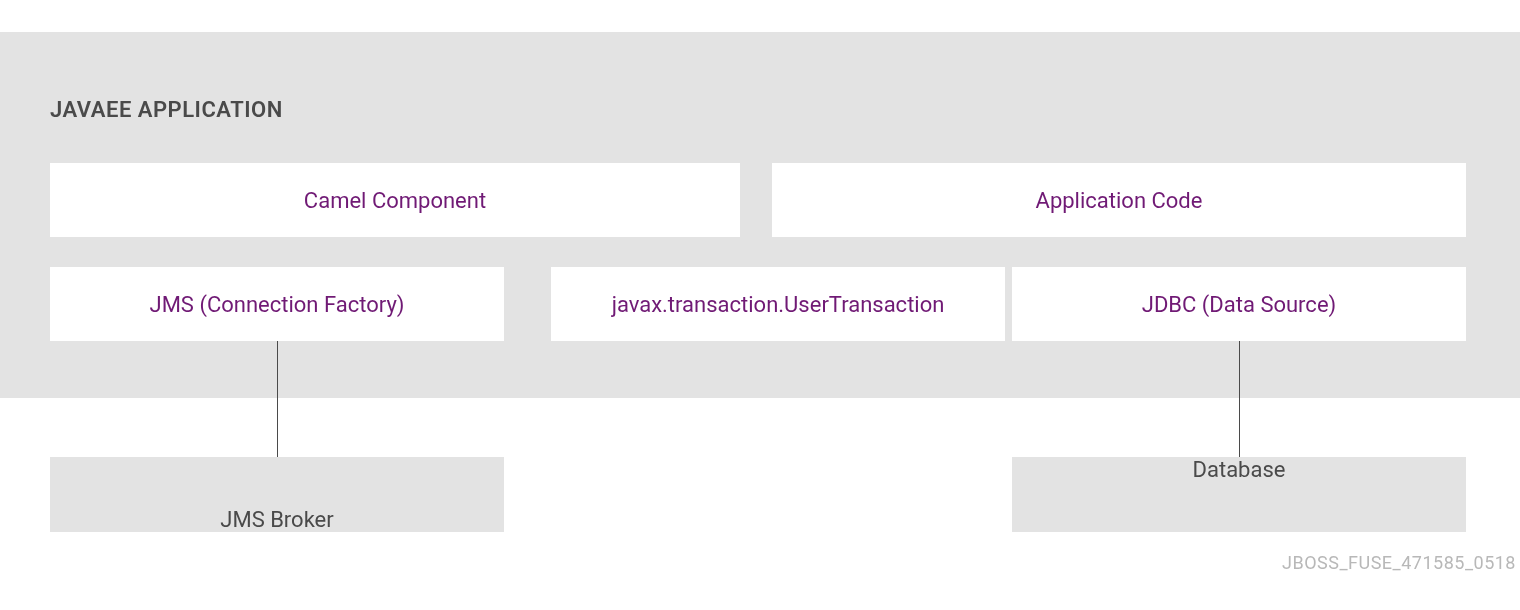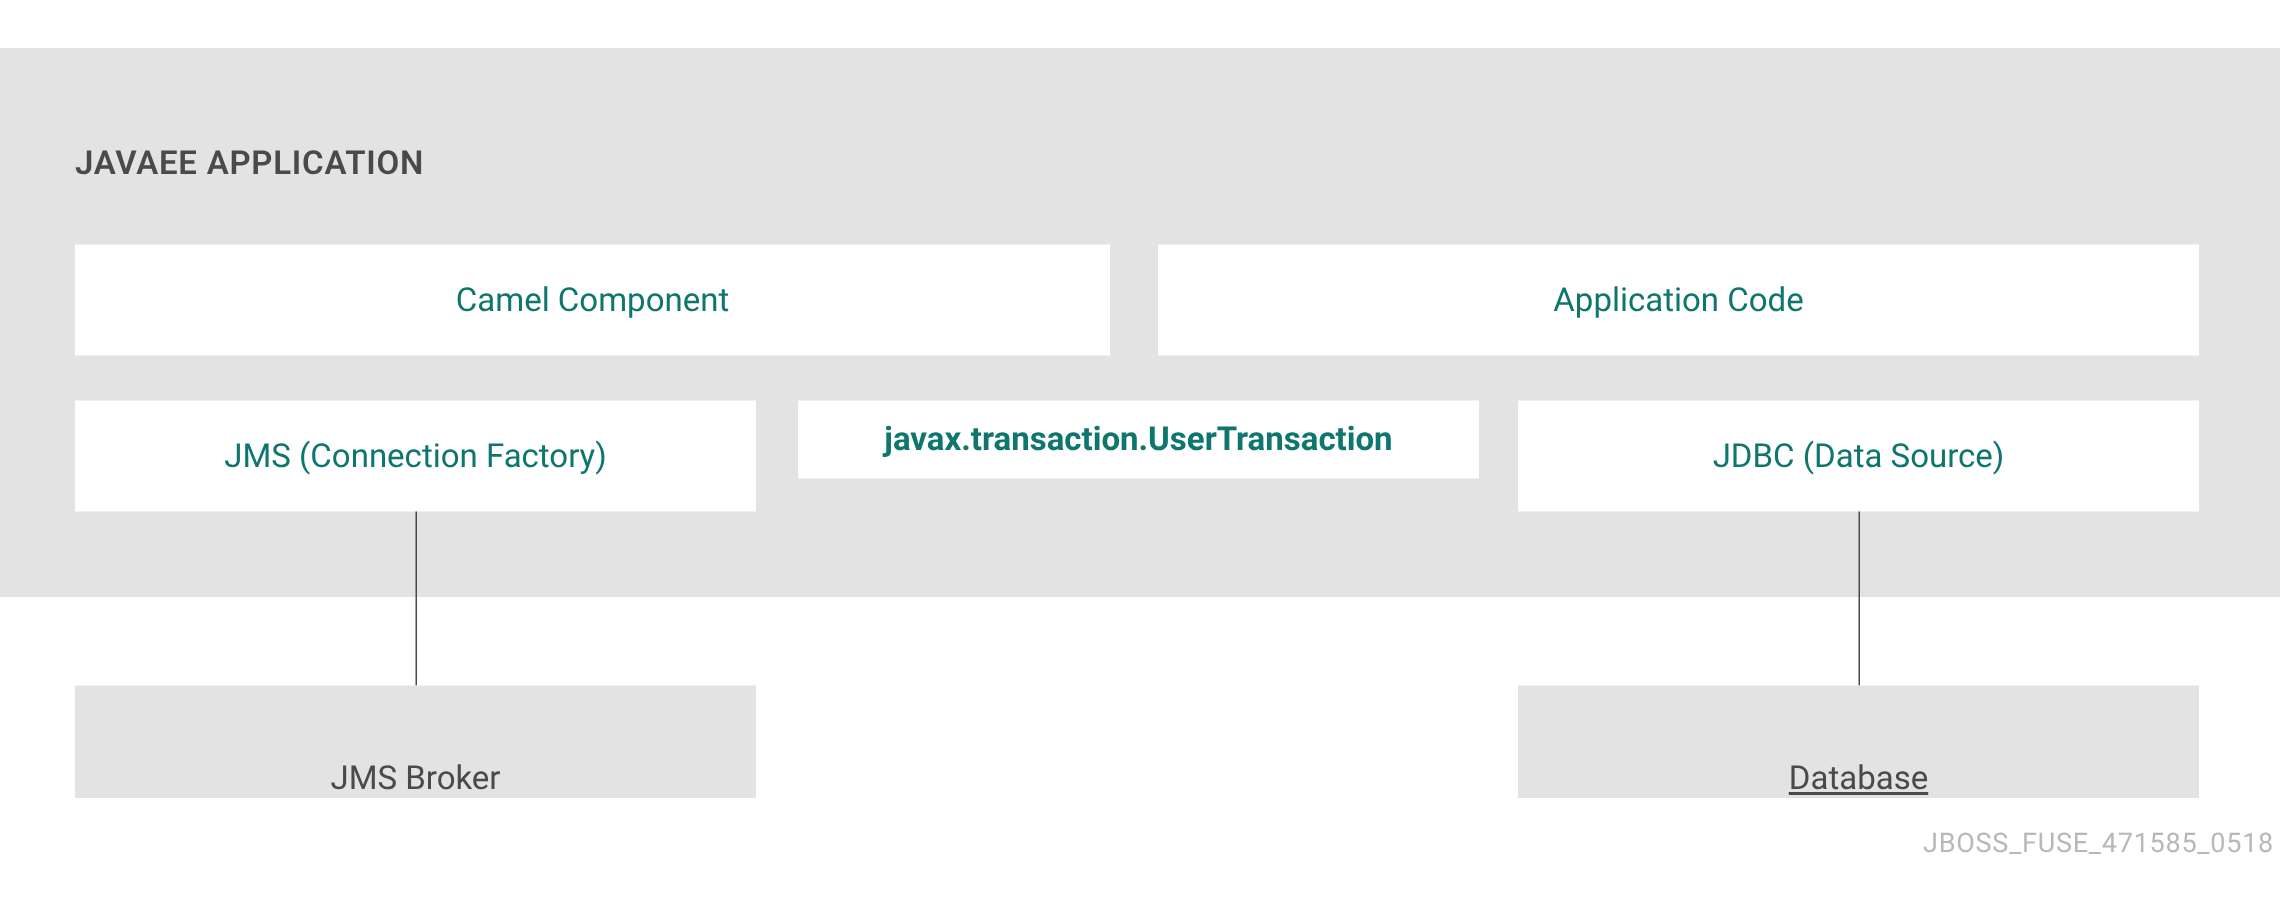--- a/index.html
+++ b/index.html
@@ -36,46 +36,45 @@
       color: #4a4a4a;
       letter-spacing: 0.5px;
     }
     .box {
       position: absolute;
       background: #ffffff;
       display: flex;
       align-items: center;
       justify-content: center;
       font-size: 22px;
-      color: #0f766e;
+      color: #701a75;
     }
     .box-camel {
       left: 50px;
       top: 163px;
       width: 690px;
       height: 74px;
     }
     .box-appcode {
       left: 772px;
       top: 163px;
       width: 694px;
       height: 74px;
     }
     .box-jms-cf {
       left: 50px;
       top: 267px;
       width: 454px;
       height: 74px;
     }
     .box-usertx {
-      left: 532px;
+      left: 551px;
       top: 267px;
       width: 454px;
-      height: 52px;
-      font-weight: bold;
+      height: 74px;
     }
     .box-jdbc {
       left: 1012px;
       top: 267px;
       width: 454px;
       height: 74px;
     }
     .box-broker {
       position: absolute;
       left: 50px;
@@ -90,25 +89,24 @@
       color: #4a4a4a;
     }
     .box-database {
       position: absolute;
       left: 1012px;
       top: 457px;
       width: 454px;
       height: 75px;
       background: #e3e3e3;
       display: flex;
-      align-items: flex-end;
+      align-items: flex-start;
       justify-content: center;
       font-size: 22px;
       color: #4a4a4a;
-      text-decoration: underline;
     }
     .connector-left {
       position: absolute;
       left: 277px;
       top: 341px;
       width: 1px;
       height: 116px;
       background: #4a4a4a;
     }
     .connector-right {

